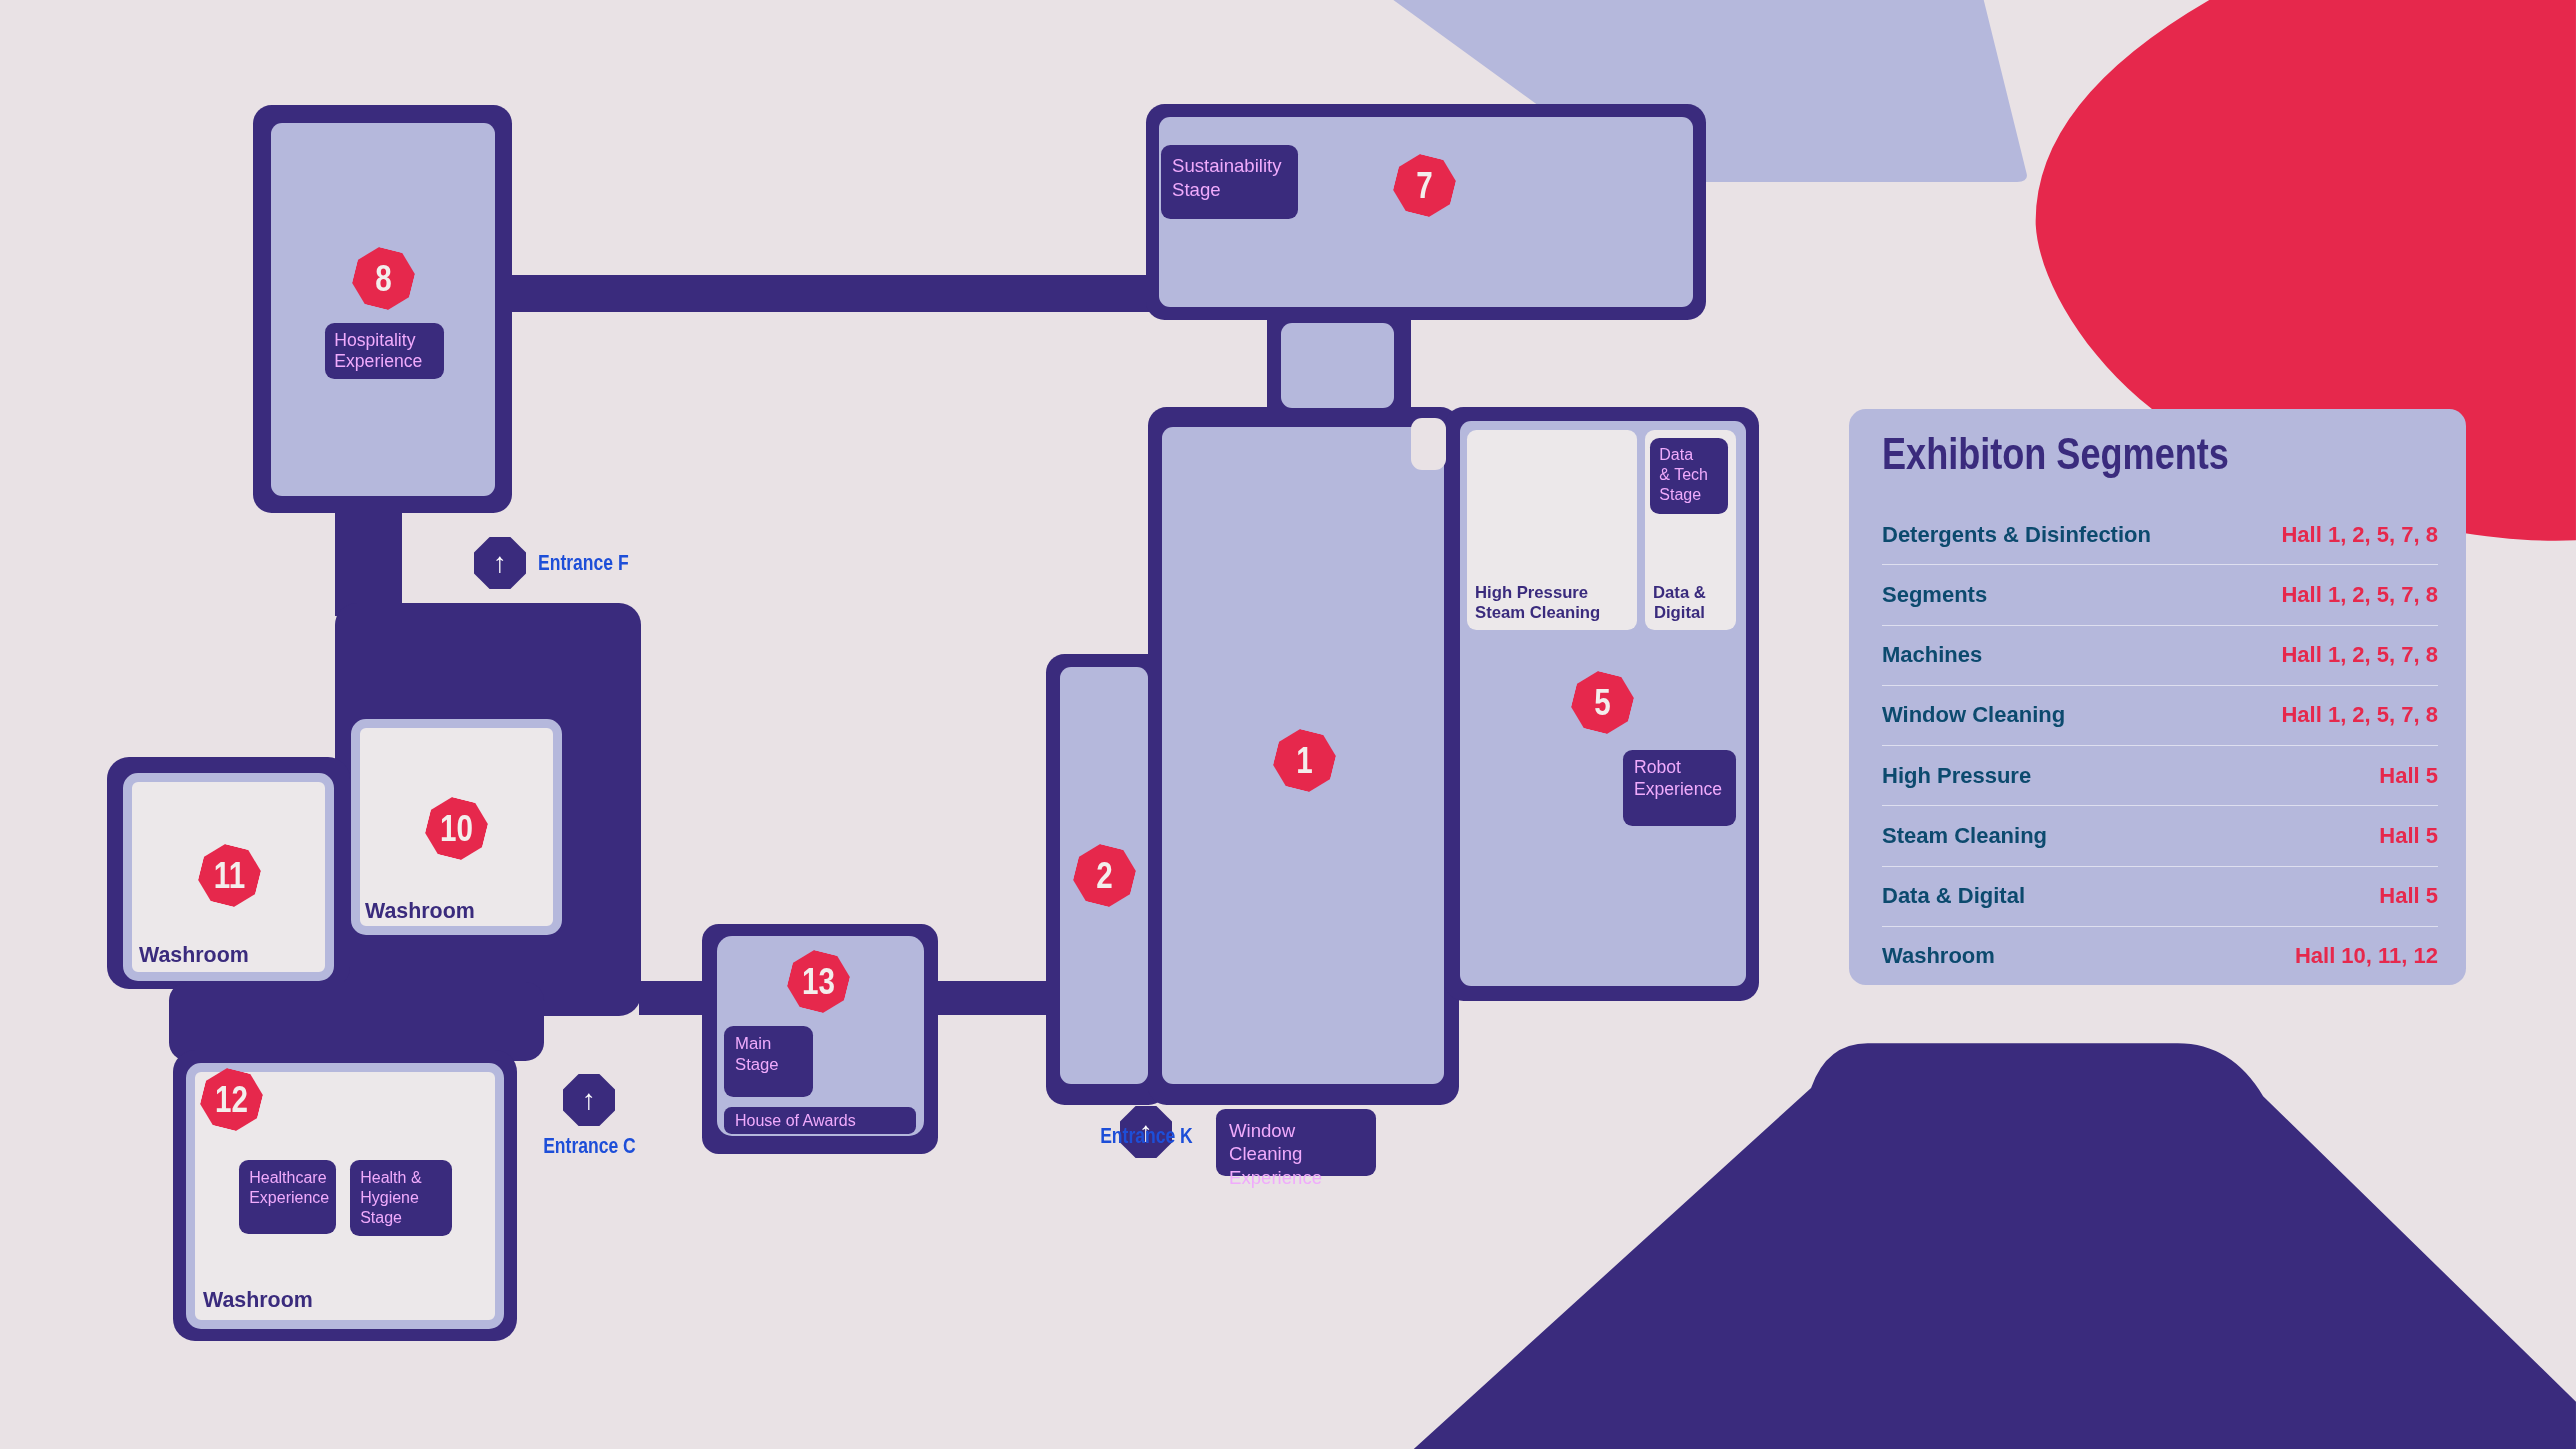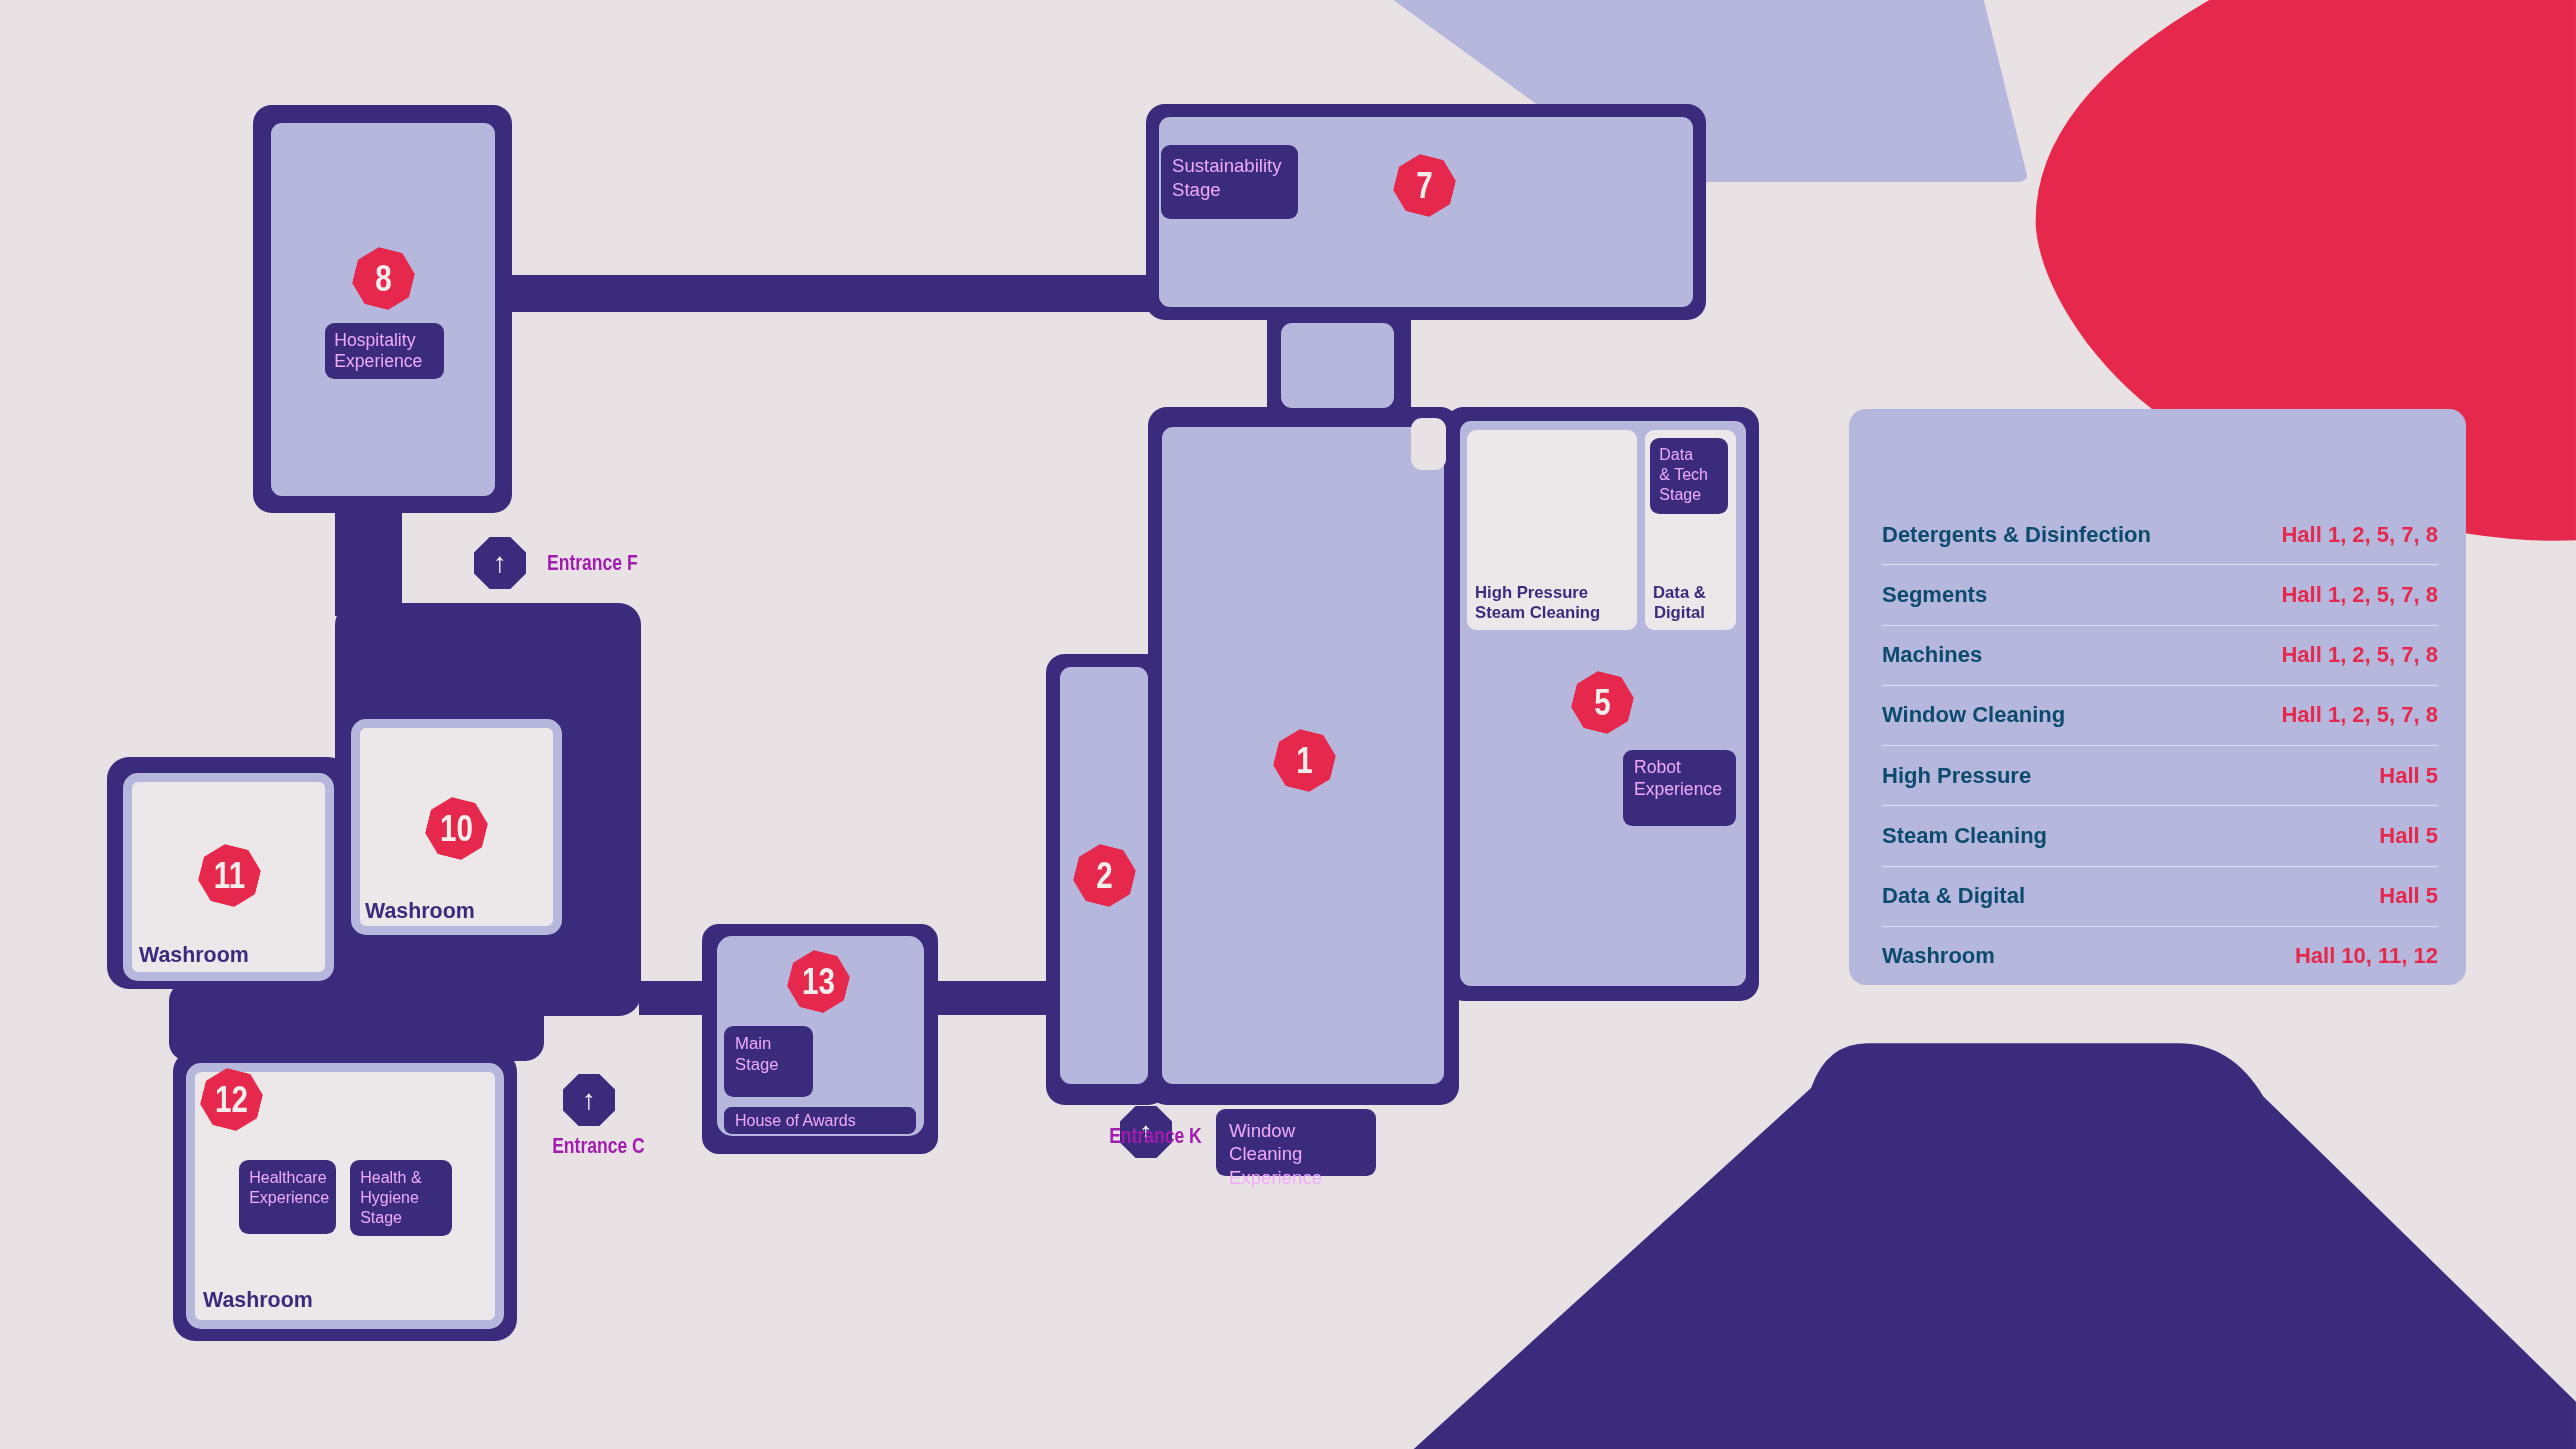--- a/index.html
+++ b/index.html
@@ -19,21 +19,21 @@
   .badge{position:absolute;width:59px;height:59px;z-index:5;}
   .badge .oct{position:absolute;inset:0;background:#e6284c;clip-path:polygon(30% 0,70% 0,100% 30%,100% 70%,70% 100%,30% 100%,0 70%,0 30%);transform:rotate(14deg);}
   .badge .num{position:absolute;inset:0;display:flex;align-items:center;justify-content:center;color:#f3eeec;font-weight:bold;font-size:37px;transform:scaleX(.8);}
   
   .tag{position:absolute;background:#3a2b7d;color:#f0abfc;border-radius:9.3px;z-index:4;
        font-size:16px;line-height:1.25;padding:9.3px 11px;white-space:pre-line;box-sizing:border-box;}
   
   .mtext{position:absolute;color:#3a2b7d;font-weight:bold;z-index:4;white-space:pre-line;line-height:1.2;}
   
   .eoct{position:absolute;width:52px;height:52px;background:#3a2b7d;clip-path:polygon(30% 0,70% 0,100% 30%,100% 70%,70% 100%,30% 100%,0 70%,0 30%);display:flex;align-items:center;justify-content:center;color:#fff;font-size:28px;font-weight:bold;z-index:4;}
-  .elabel{position:absolute;color:#a21caf;font-weight:bold;font-size:21.4px;z-index:4;margin-left:9px;}
+  .elabel{position:absolute;color:#1d4ed8;font-weight:bold;font-size:21.4px;z-index:4;}
   .cond{display:inline-block;transform:scaleX(.82);transform-origin:left center;white-space:nowrap;}
   .condc{display:inline-block;transform:scaleX(.82);transform-origin:center center;white-space:nowrap;}
   
   .legend{position:absolute;left:1849px;top:409px;width:617px;height:576px;background:#b5b8dc;border-radius:16.7px;z-index:6;}
   .legend-title{position:absolute;left:33px;top:20.4px;color:#3a2b7d;font-weight:bold;font-size:44px;}
   .lrows{position:absolute;left:33px;right:28px;top:96px;height:481px;display:flex;flex-direction:column;}
   .lrow{flex:1;display:flex;align-items:center;justify-content:space-between;}
   .lrow:not(:last-child){border-bottom:1.9px solid rgba(255,255,255,.55);}
   .lrow .lab{color:#0c4a6e;font-weight:bold;font-size:22px;}
   .lrow .val{color:#e6284c;font-weight:bold;font-size:22px;}
@@ -154,20 +154,21 @@
   <div class="eoct" style="left:563px;top:1074px;">
       <span>↑</span>
     </div>
   <div class="elabel" style="left:533px;top:1134px;width:111px;text-align:left;"><span class="condc">Entrance C</span></div>
   <div class="eoct" style="left:1120px;top:1106px;">
       <span>↑</span>
     </div>
   <div class="elabel" style="left:1090px;top:1124px;width:111px;text-align:left;"><span class="condc">Entrance K</span></div>
 
   <div class="legend">
+    <div class="legend-title"><span class="cond">Exhibiton Segments</span></div>
     <div class="lrows">
       <div class="lrow">
           <span class="lab">Detergents &amp; Disinfection</span>
           <span class="val">Hall 1, 2, 5, 7, 8</span>
         </div>
       <div class="lrow">
           <span class="lab">Segments</span>
           <span class="val">Hall 1, 2, 5, 7, 8</span>
         </div>
       <div class="lrow">

